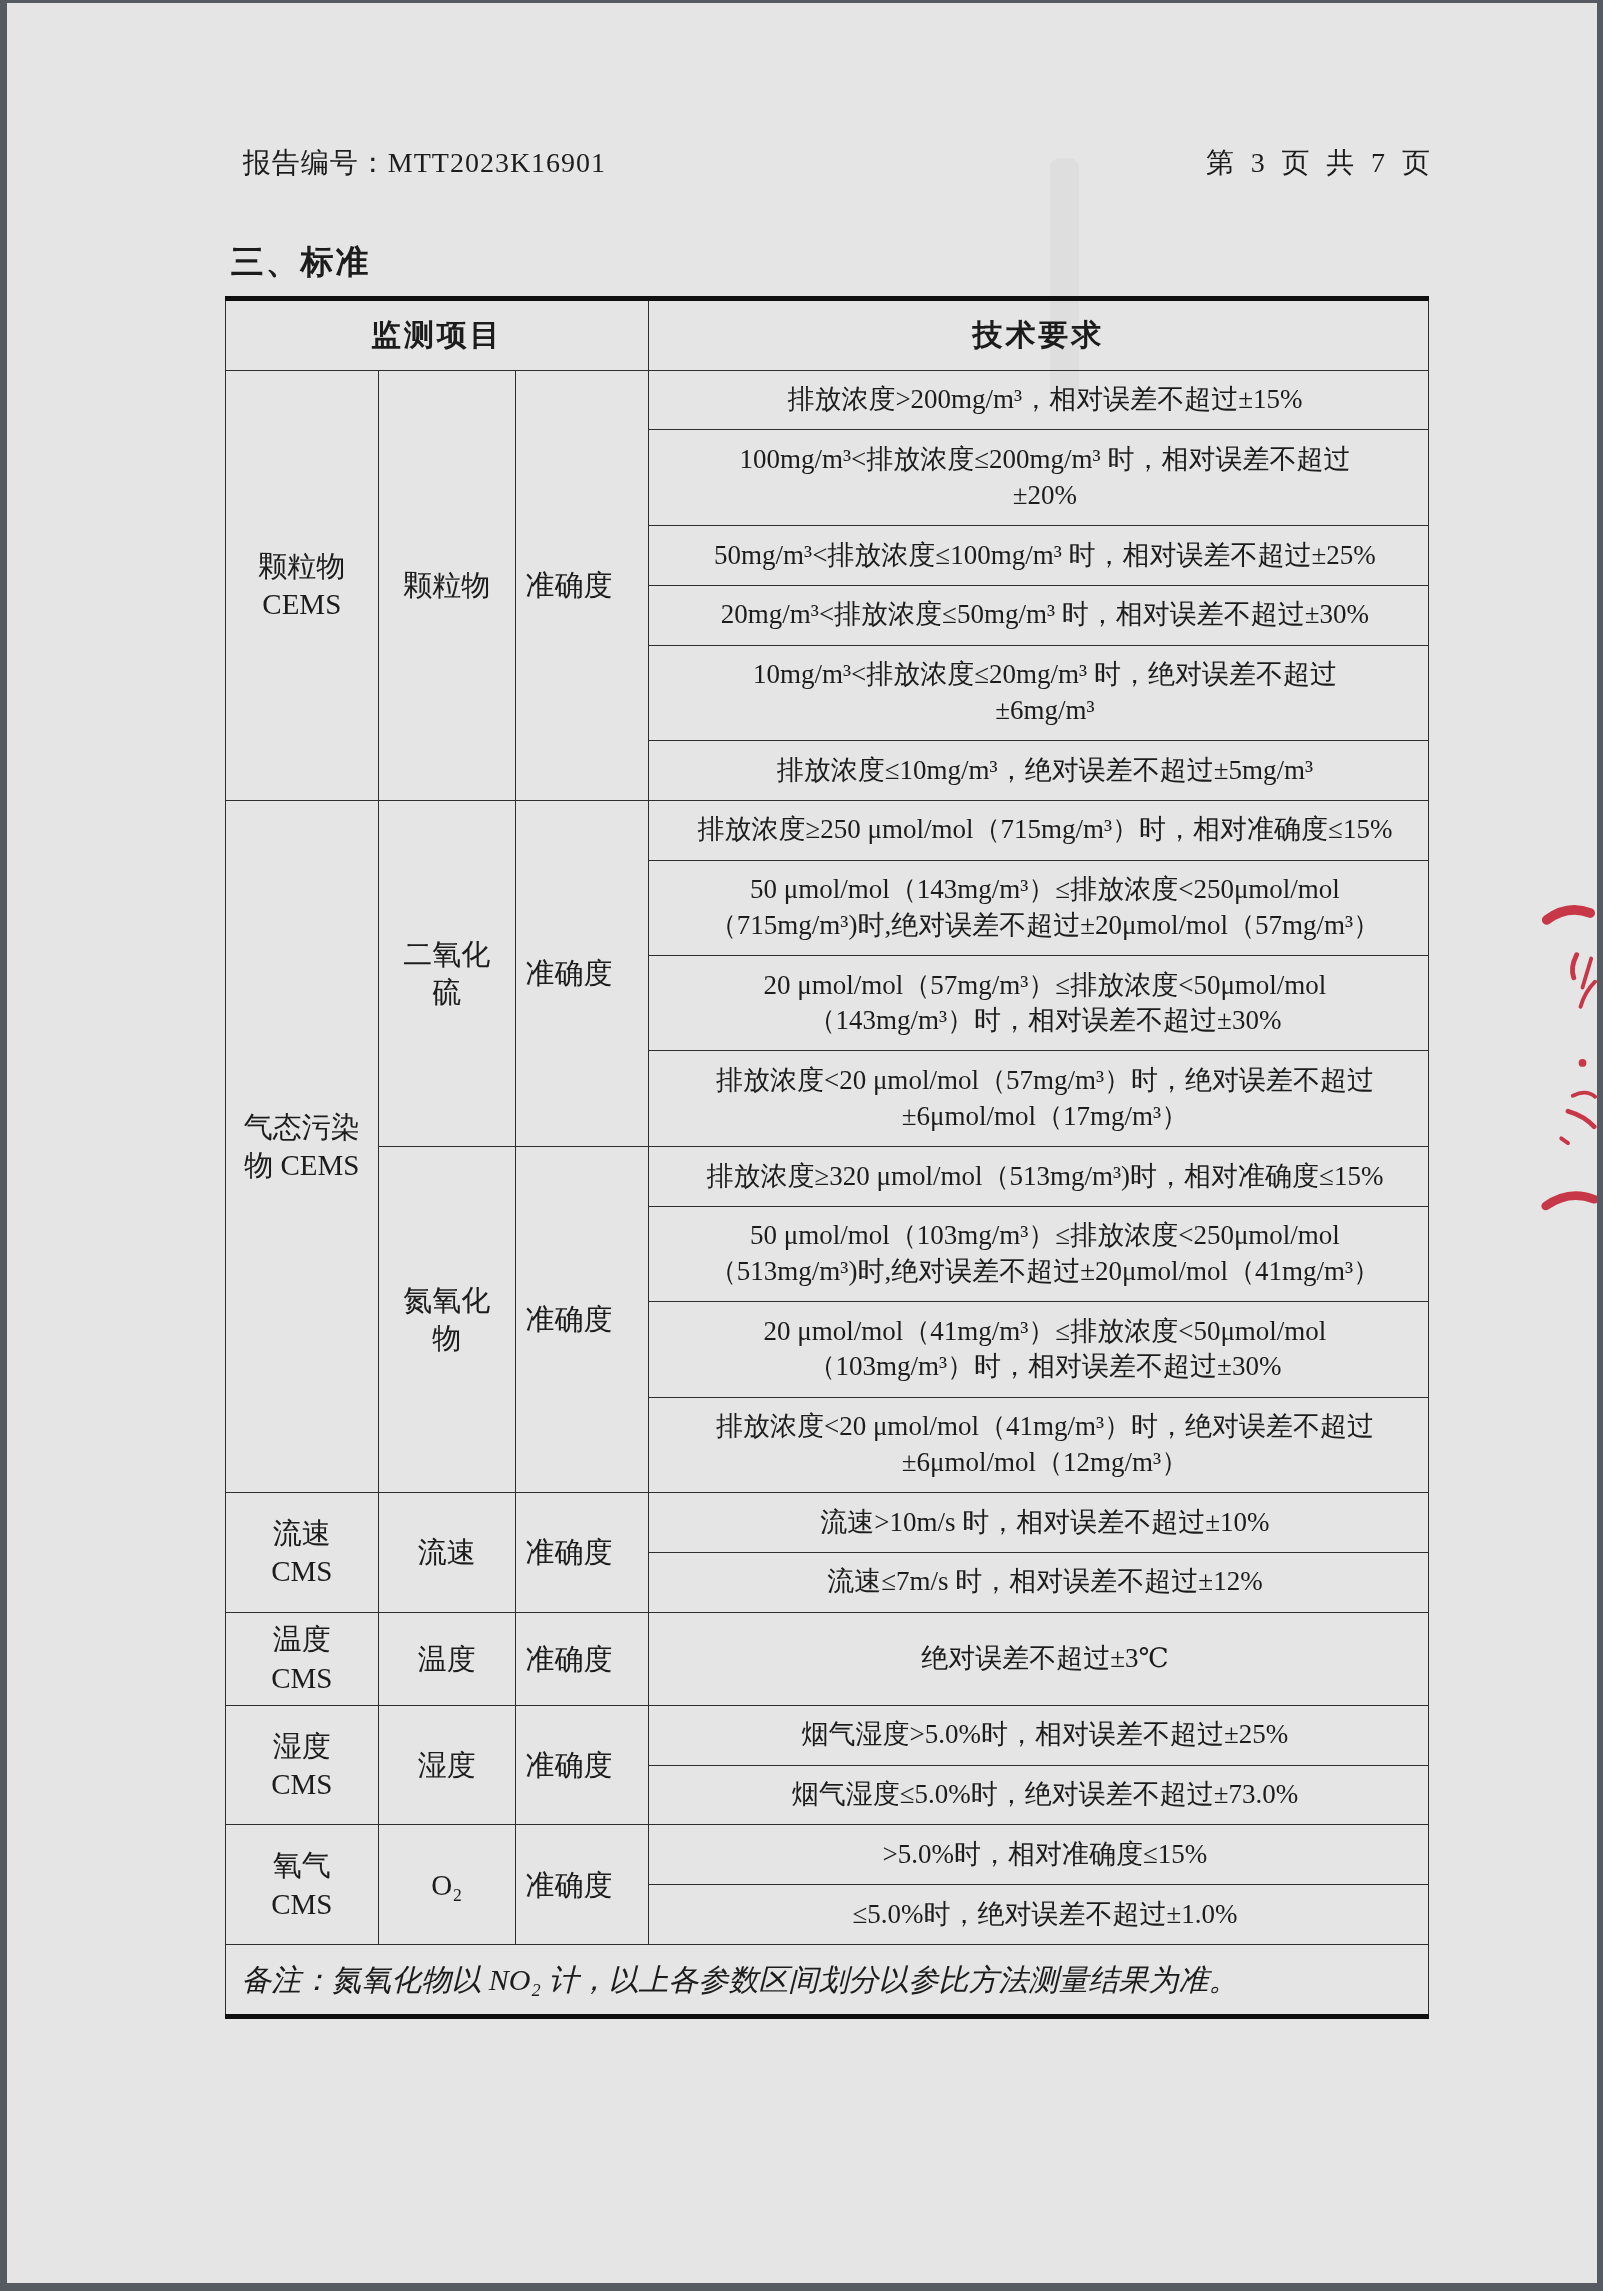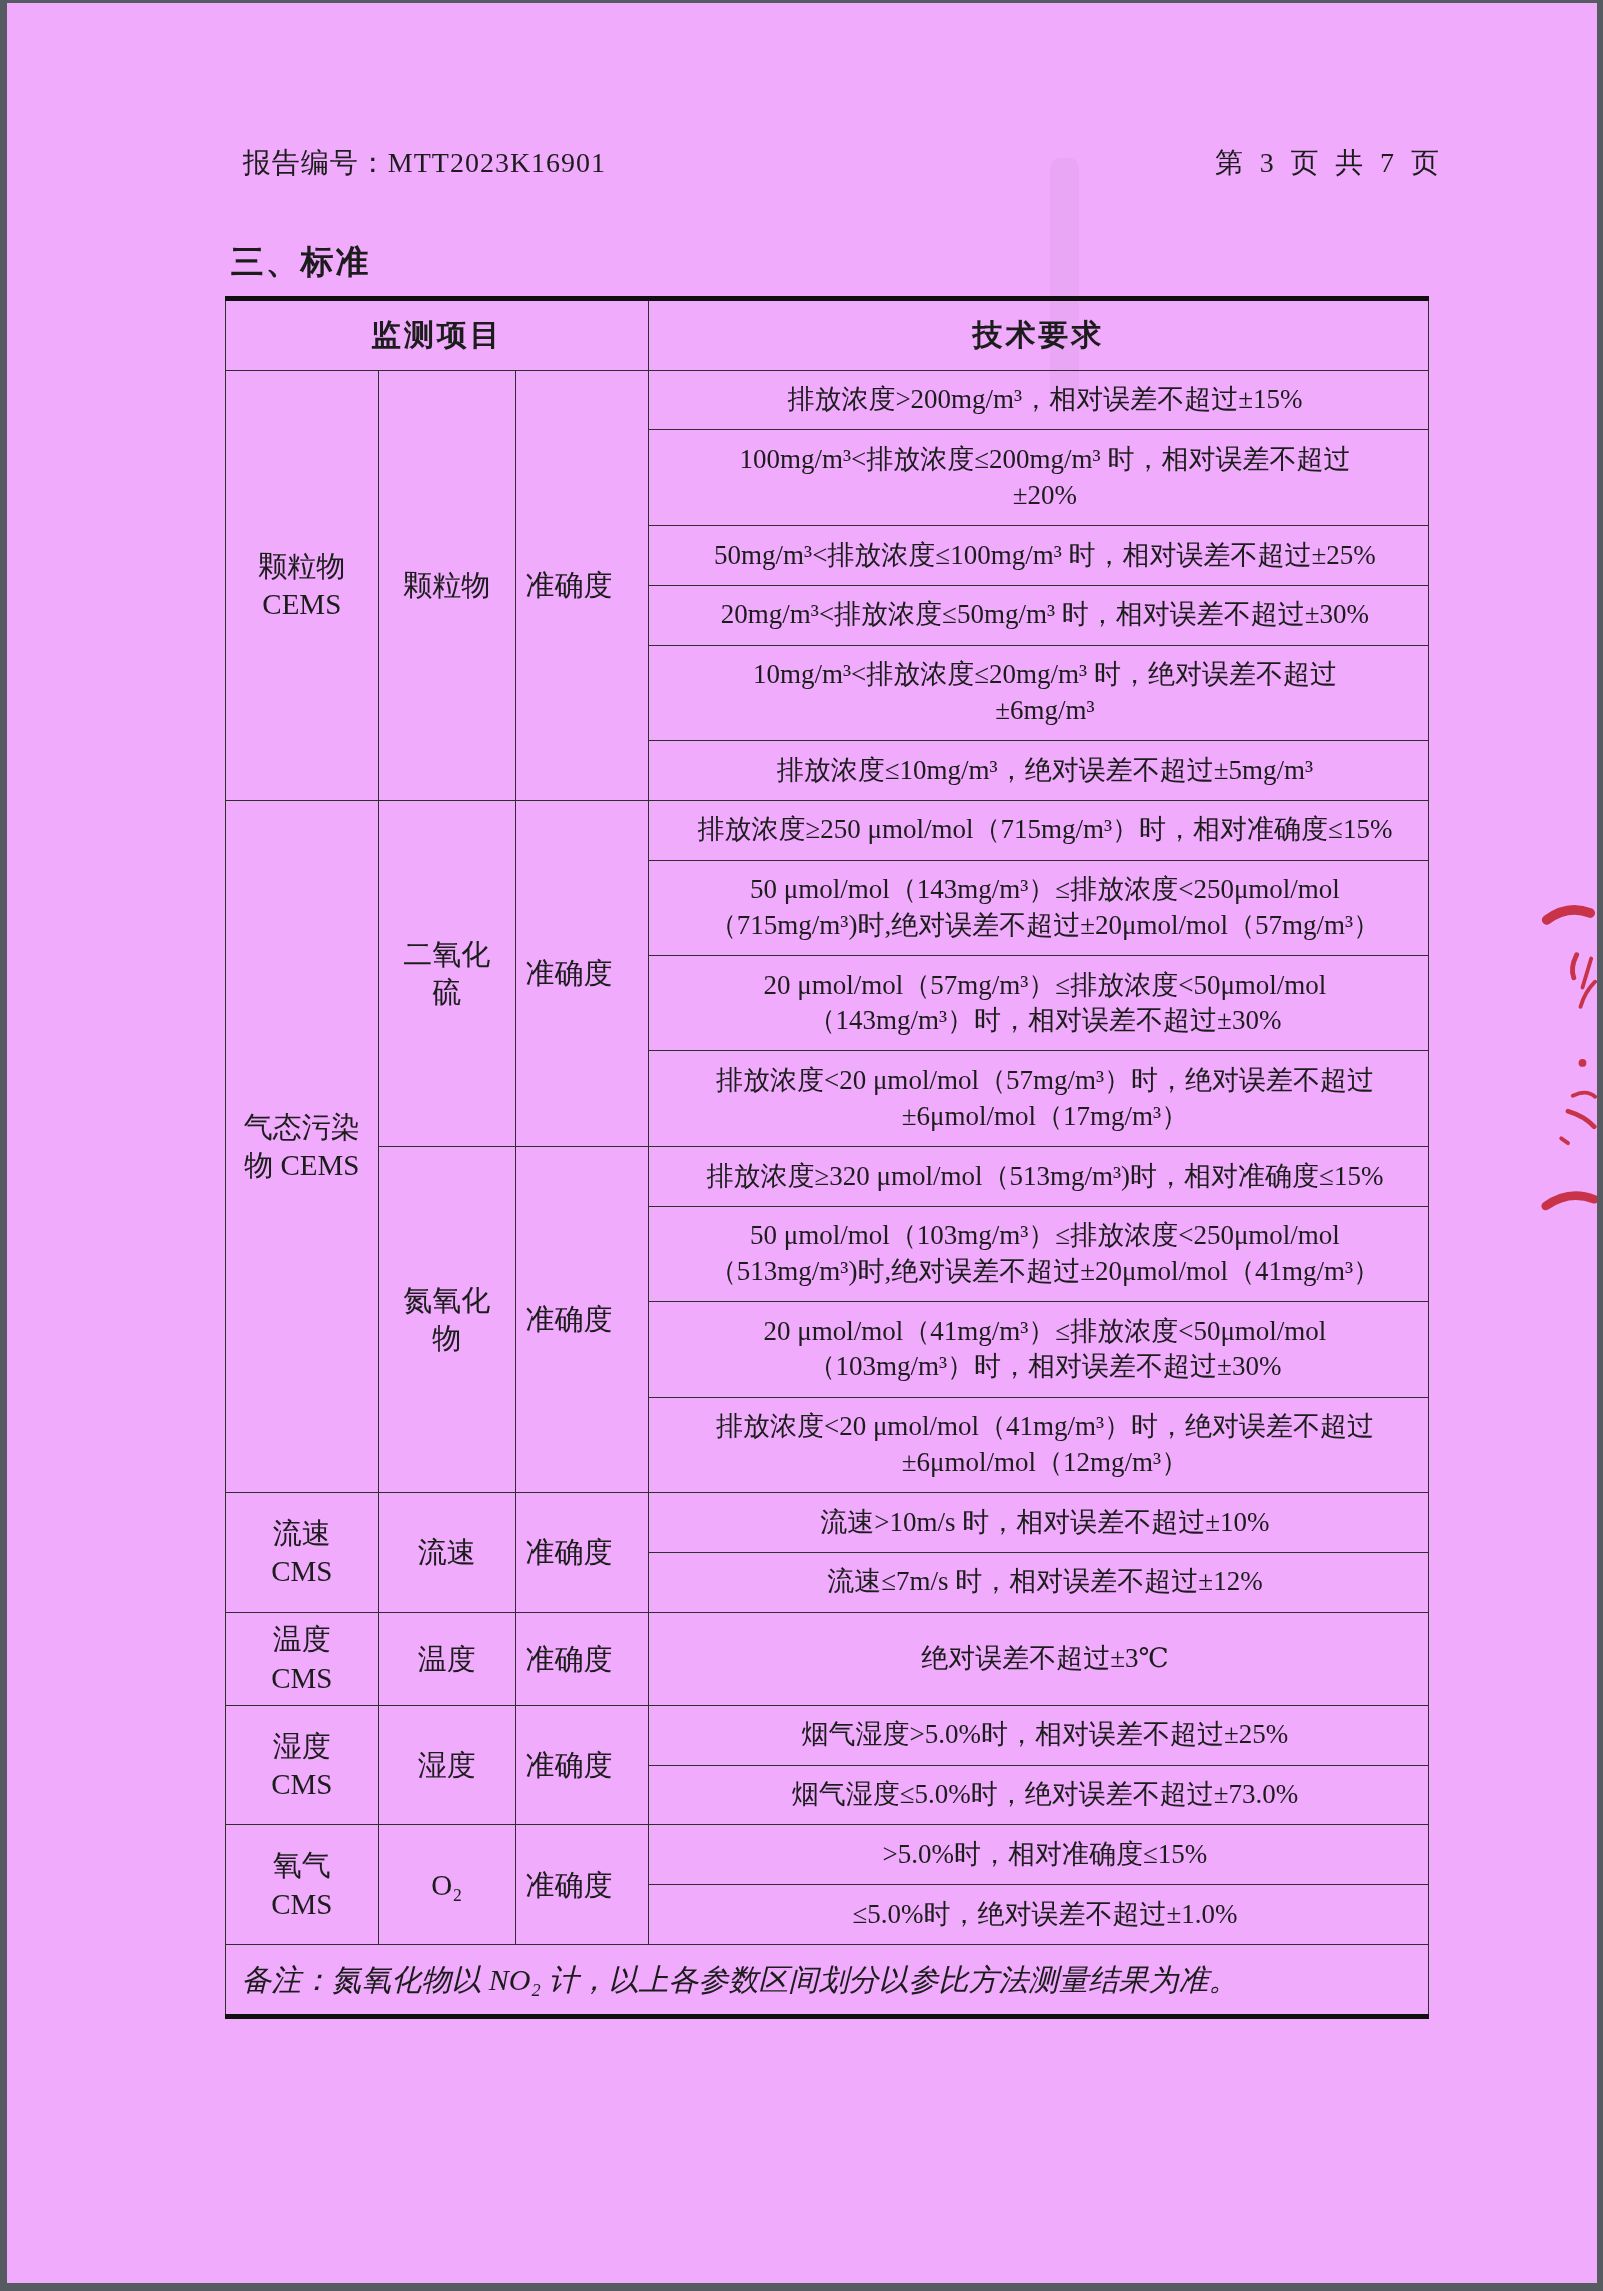--- a/index.html
+++ b/index.html
@@ -3,28 +3,28 @@
 <meta charset="utf-8">
 <style>
   html,body{margin:0;padding:0;}
   body{
     width:1603px;height:2291px;position:relative;
     background:#565b61;
     font-family:"Liberation Serif","DejaVu Serif",serif;
   }
   .page{
     position:absolute;left:6.8px;top:2.9px;width:1590px;height:2280px;
-    background:#f0abfc;color:#1c1c1c;overflow:hidden;
+    background:#e5e5e5;color:#1c1c1c;overflow:hidden;
   }
   .hdr-left{
     position:absolute;top:141px;left:236px;
     font-size:28px;letter-spacing:1px;
   }
   .hdr-right{
-    position:absolute;top:141px;right:153px;
+    position:absolute;top:141px;right:162px;
     font-size:28px;letter-spacing:4.9px;
   }
   .title{
     position:absolute;top:231px;left:218px;margin:6px;
     font-family:"Liberation Sans","DejaVu Sans",sans-serif;
     font-size:33px;font-weight:700;letter-spacing:1.9px;
   }
   table.std{
     position:absolute;left:218px;top:293px;width:1203px;
     border-collapse:collapse;table-layout:fixed;

